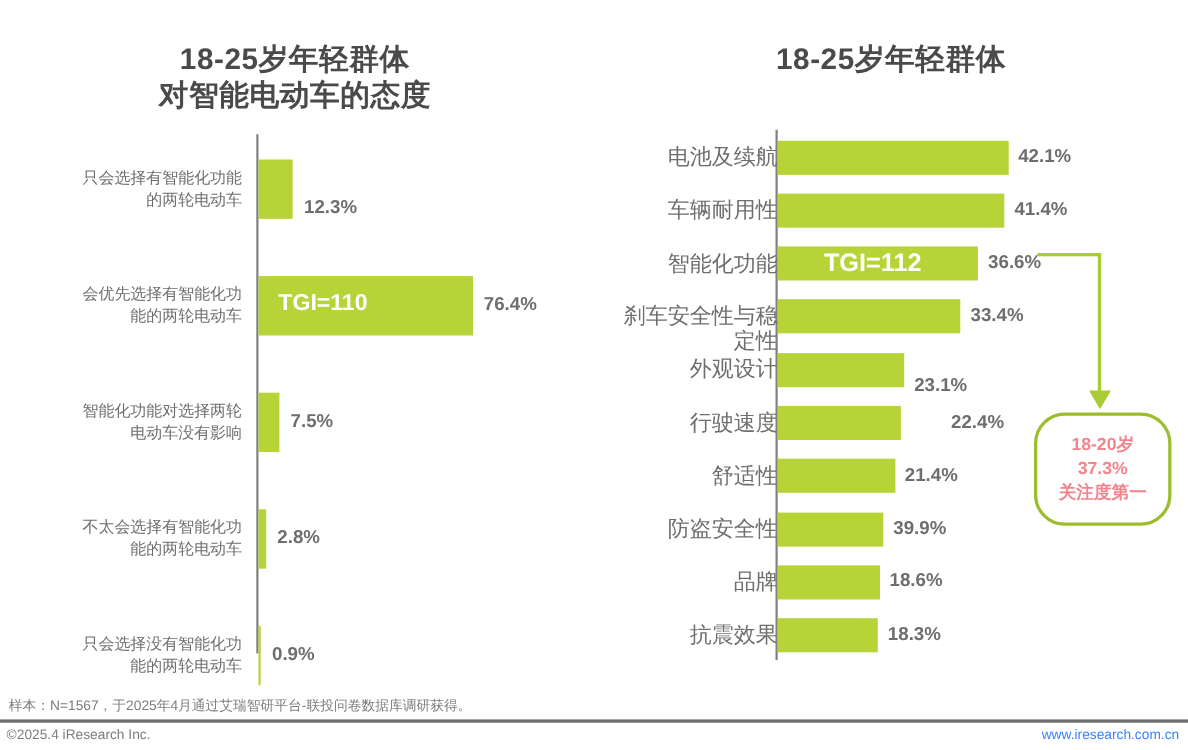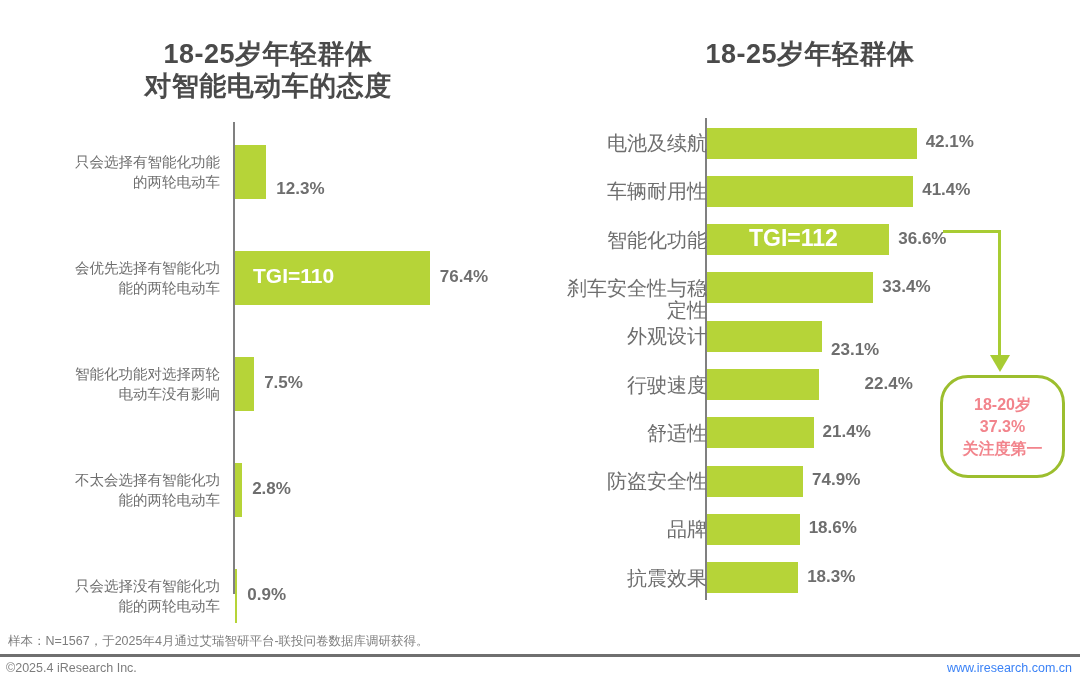--- a/index.html
+++ b/index.html
@@ -211,21 +211,21 @@
         <div class="bar" style="top: 320.7px; width: 115.038px; height: 31px; background: rgb(182, 212, 56);"></div>
         <div class="val-label" style="left: 291.038px; top: 340px;">23.1%</div>
         <div class="cat-label" style="top: 373.5px;">行驶速度</div>
         <div class="bar" style="top: 369px; width: 111.552px; height: 31px; background: rgb(182, 212, 56);"></div>
         <div class="val-label" style="left: 287.552px; top: 373.5px; margin-left: 37px;">22.4%</div>
         <div class="cat-label" style="top: 421.8px;">舒适性</div>
         <div class="bar" style="top: 417.3px; width: 106.572px; height: 31px; background: rgb(182, 212, 56);"></div>
         <div class="val-label" style="left: 282.572px; top: 421.8px;">21.4%</div>
         <div class="cat-label" style="top: 470.1px;">防盗安全性</div>
         <div class="bar" style="top: 465.6px; width: 96.114px; height: 31px; background: rgb(182, 212, 56);"></div>
-        <div class="val-label" style="left: 272.114px; top: 470.1px;">74.9%</div>
+        <div class="val-label" style="left: 272.114px; top: 470.1px;">39.9%</div>
         <div class="cat-label" style="top: 518.4px;">品牌</div>
         <div class="bar" style="top: 513.9px; width: 92.628px; height: 31px; background: rgb(182, 212, 56);"></div>
         <div class="val-label" style="left: 268.628px; top: 518.4px;">18.6%</div>
         <div class="cat-label" style="top: 566.7px;">抗震效果</div>
         <div class="bar" style="top: 562.2px; width: 91.134px; height: 31px; background: rgb(182, 212, 56);"></div>
         <div class="val-label" style="left: 267.134px; top: 566.7px;">18.3%</div>
       </div>
   </div>
 
   <div class="connector" id="conn-h"></div>

